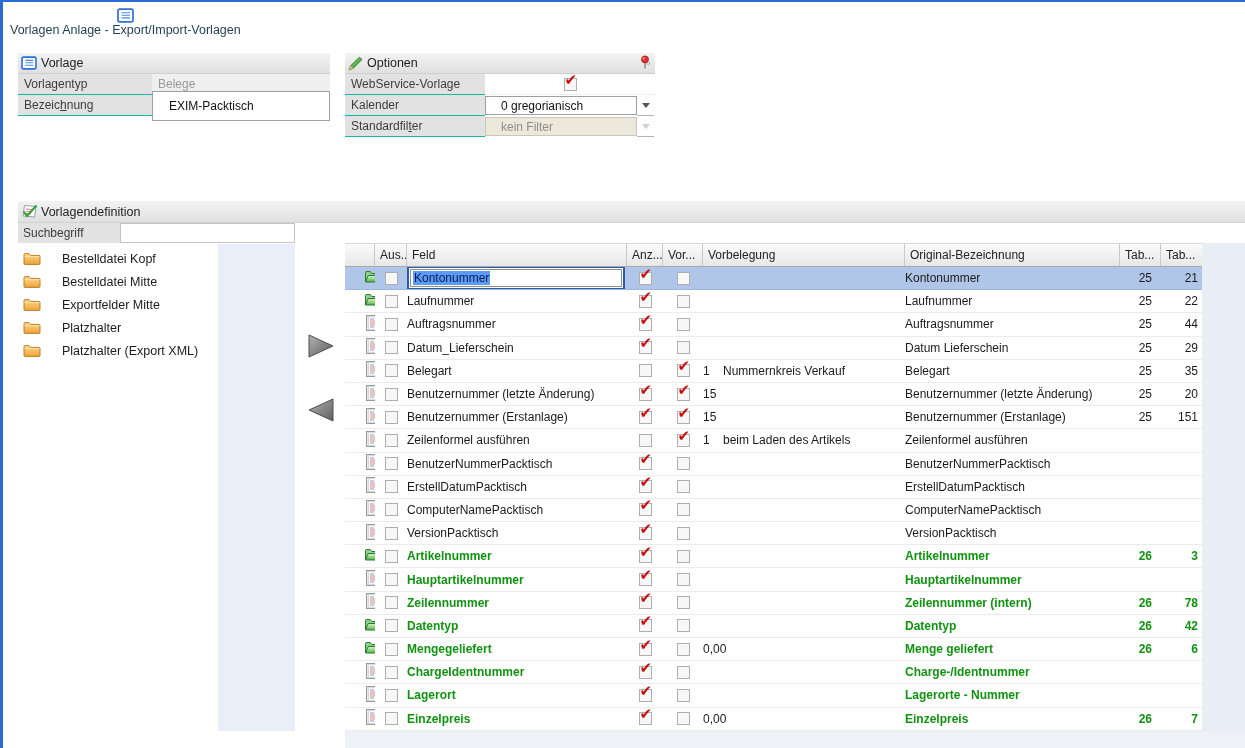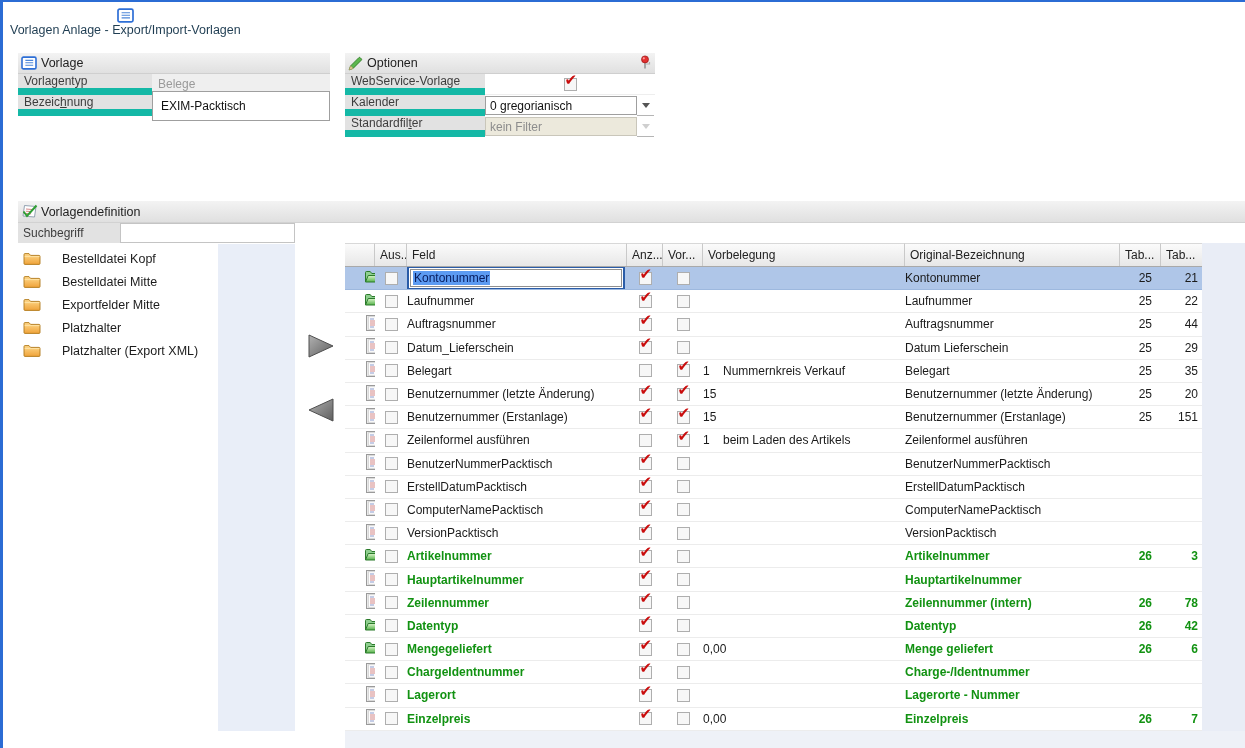--- a/index.html
+++ b/index.html
@@ -15,38 +15,38 @@
   .title-bar { position:absolute; left:0; top:6px; height:22px; display:flex; align-items:center;flex-direction:column; }
   .title-bar .ico { margin-left:7px; display:inline-flex; }
   .title-text { margin-left:7px; font-size:12.5px; color:#1f3d52; }
 
   
   .group { position:absolute; }
   .grp-header { height:21px; background:linear-gradient(#f3f3f3,#e0e0e0); border-bottom:1px solid #cfcfcf;
                 display:flex; align-items:center; padding-left:3px; color:#222; font-size:12.5px; position:relative; }
   .grp-header .ico { display:inline-flex; margin-right:4px; }
   .grp-row { display:flex; height:21px; }
-  .grp-label { background:#e2e2e2; border-bottom:7px solid #14b8a6; display:flex; align-items:center;
+  .grp-label { background:#e2e2e2; border-bottom:1px solid #14b8a6; display:flex; align-items:center;
                padding-left:6px; color:#3d3d3d; }
   .grp-value { display:flex; align-items:center; position:relative; }
   .accel { text-decoration:underline; }
 
   #grp-vorlage { left:15px; top:51px; width:312px; }
   #grp-vorlage .grp-label { width:134px; }
   #grp-vorlage .grp-value { width:178px; }
   .val-disabled { background:#efefef; color:#9a9a9a; padding-left:6px; width:100%; height:100%; display:flex; align-items:center; border-bottom:1px solid #e6e6e6;}
   .txt-input { width:100%; height:30px; border:1px solid #9f9f9f; background:#fff; font-family:"Liberation Sans",sans-serif;
-               font-size:12px; padding-left:8px; color:#111; outline:none; }
+               font-size:12px; padding-left:16px; color:#111; outline:none; }
 
   #grp-optionen { left:342px; top:51px; width:310px; }
   #grp-optionen .grp-label { width:140px; }
   #grp-optionen .grp-value { width:170px; }
   .pin-wrap { position:absolute; right:3px; top:2px; }
   .check-center { width:100%; height:100%; display:flex; align-items:center; justify-content:center; background:#fff; border-bottom:1px solid #eee; }
-  .combo { width:152px; height:19px; border:1px solid #9f9f9f; background:#fff; display:flex; align-items:center; padding-left:4px; color:#111; }
+  .combo { width:152px; height:19px; border:1px solid #9f9f9f; background:#fff; display:flex; align-items:center; padding-left:15px; color:#111; }
   .combo-btn { width:17px; height:20px; display:flex; align-items:center; justify-content:center; border-bottom:1px solid #b5b5b5; }
   .tri-down { width:0; height:0; border-left:4px solid transparent; border-right:4px solid transparent; border-top:5px solid #555; }
   .combo.disabled { background:#ece9dc; border-color:#c9c6ba; color:#8d8d8d; }
   .tri-down.disabled { border-top-color:#cfcfcf; }
 
   
   #def-header { position:absolute; left:15px; top:199px; width:1227px; height:22px;
                 background:linear-gradient(#f3f3f3,#e0e0e0); border-bottom:1px solid #d2d2d2;
                 display:flex; align-items:center; padding-left:3px; font-size:12.5px; color:#222; }
   #def-header .ico { display:inline-flex; margin-right:3px; }

